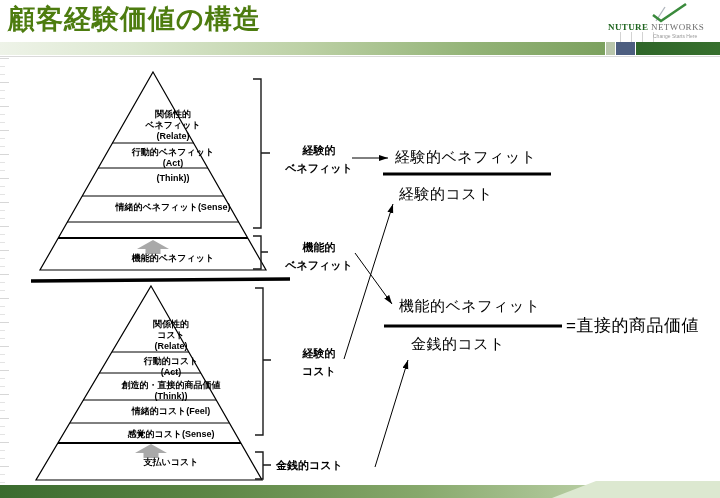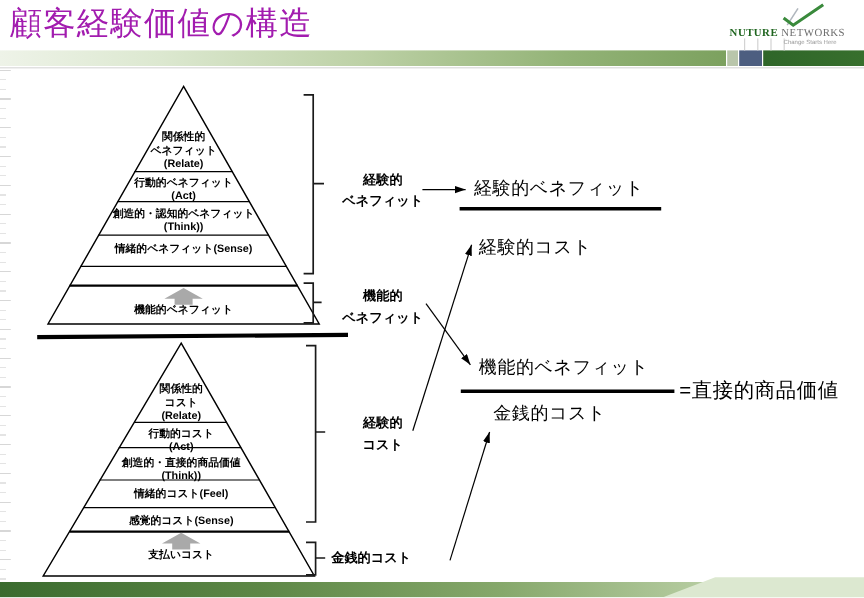--- a/index.html
+++ b/index.html
@@ -2,22 +2,22 @@
 <html><head>
 <meta charset="utf-8">
 <style>
   html,body{margin:0;padding:0;background:#ffffff;}
   #slide{
     position:relative;width:720px;height:498px;background:#ffffff;overflow:hidden;
     font-family:"Liberation Sans","DejaVu Sans",sans-serif;color:#000;
   }
   
   .title{
-    position:absolute;left:8px;top:1px;font-size:27px;font-weight:400;
-    letter-spacing:1px;color:#a21caf;white-space:nowrap;
+    position:absolute;left:8px;top:1px;font-size:27px;font-weight:700;
+    letter-spacing:1px;color:#4d7c0f;white-space:nowrap;
   }
   .top-bar-main{position:absolute;left:0;top:42px;width:605px;height:13px;
     background:linear-gradient(90deg,#eef3e8 0%,#dce8d0 22%,#bdd1a6 50%,#93b377 78%,#7ca15f 100%);}
   .top-bar-seg1{position:absolute;left:606px;top:42px;width:9px;height:13px;background:#b9c6ab;}
   .top-bar-seg2{position:absolute;left:616px;top:42px;width:19px;height:13px;background:#4d5e80;}
   .top-bar-seg3{position:absolute;left:636px;top:42px;width:84px;height:13px;
     background:linear-gradient(90deg,#2f6629,#376f2d);}
   .top-bar-underline{position:absolute;left:0;top:56px;width:720px;height:1px;background:#dadada;}
   .hdr-tick{position:absolute;top:32px;width:1px;height:10px;background:#d3d3d3;}
   
@@ -34,21 +34,21 @@
   .logo-text{position:absolute;left:2px;top:20px;width:110px;white-space:nowrap;
     font-family:"Liberation Serif","DejaVu Serif",serif;font-size:9px;letter-spacing:0.4px;}
   .logo-text .brand{color:#1f651f;font-weight:bold;}
   .logo-text .brand2{color:#6f6f6f;}
   .logo-tagline{position:absolute;left:47px;top:31px;font-size:5px;color:#9a9a9a;
     font-family:"Liberation Sans",sans-serif;white-space:nowrap;}
   
   svg.diagram{position:absolute;left:0;top:0;z-index:2;}
   .txt{position:absolute;z-index:3;}
   
-  .pyr{font-size:9px;font-weight:bold;text-align:center;line-height:11px;white-space:nowrap;}
+  .pyr{font-size:9px;font-weight:bold;text-align:center;line-height:11px;white-space:nowrap;margin-left:20px;}
   
   .blabel{font-size:11px;font-weight:bold;text-align:center;line-height:18px;white-space:nowrap;}
   
   .fnum,.fden{font-size:15px;white-space:nowrap;letter-spacing:0.5px;}
   .fres{font-size:17px;white-space:nowrap;letter-spacing:0.5px;}
 </style>
 </head>
 <body>
 
 <div id="slide">
@@ -126,21 +126,20 @@
   <div class="txt pyr" style="left:93px;top:109px;width:120px">
     <div>関係性的</div>
     <div>ベネフィット</div>
     <div>(Relate)</div>
   </div>
   <div class="txt pyr" style="left:93px;top:147px;width:120px">
     <div>行動的ベネフィット</div>
     <div>(Act)</div>
   </div>
   <div class="txt pyr" style="left:73px;top:173px;width:160px">
-    <div>創造的・認知的ベネフィット</div>
     <div>(Think))</div>
   </div>
   <div class="txt pyr" style="left:73px;top:202px;width:160px">
     <div>情緒的ベネフィット(Sense)</div>
   </div>
   <div class="txt pyr" style="left:93px;top:253px;width:120px">
     <div>機能的ベネフィット</div>
   </div>
 
   <div class="txt pyr" style="left:91px;top:319px;width:120px">
@@ -176,19 +175,19 @@
   </div>
   <div class="txt blabel" style="left:279px;top:344px;width:80px">
     <div>経験的</div>
     <div>コスト</div>
   </div>
   <div class="txt blabel" style="left:276px;top:456px;text-align:left">
     <div>金銭的コスト</div>
   </div>
 
   <div class="txt fnum" style="left:395px;top:148px">経験的ベネフィット</div>
-  <div class="txt fden" style="left:399px;top:197px">経験的コスト</div>
+  <div class="txt fden" style="left:399px;top:185px">経験的コスト</div>
 
   <div class="txt fnum" style="left:399px;top:297px">機能的ベネフィット</div>
   <div class="txt fden" style="left:411px;top:335px">金銭的コスト</div>
   <div class="txt fres" style="left:566px;top:314px">=直接的商品価値</div>
 
 </div>
 
 </body></html>

